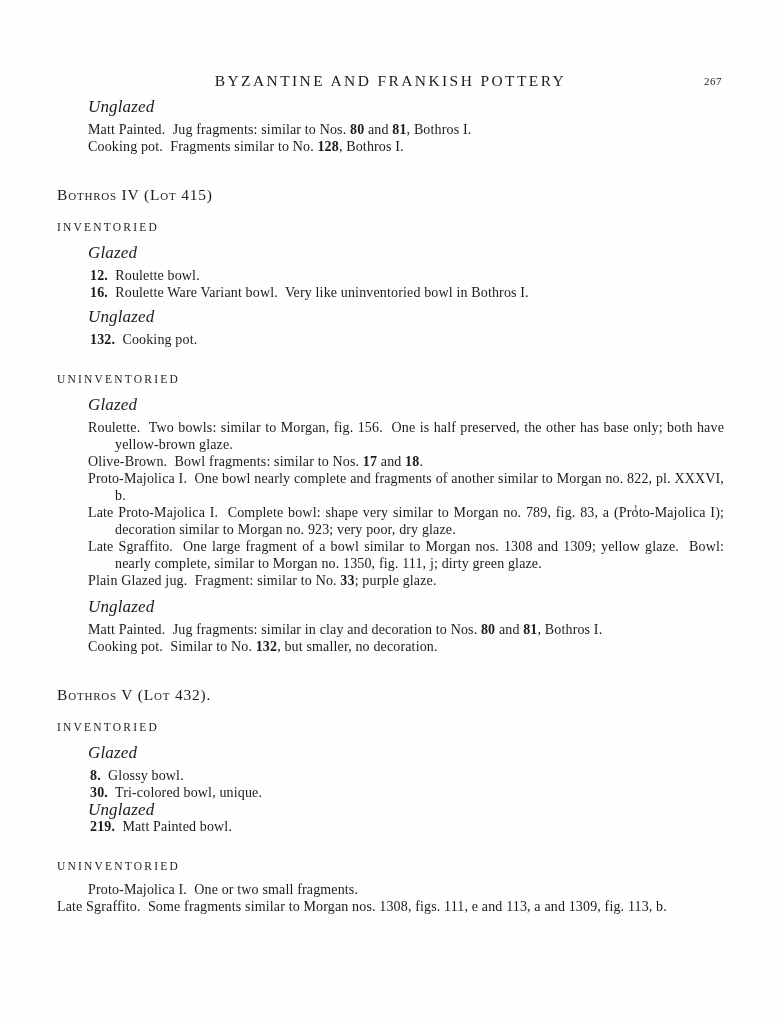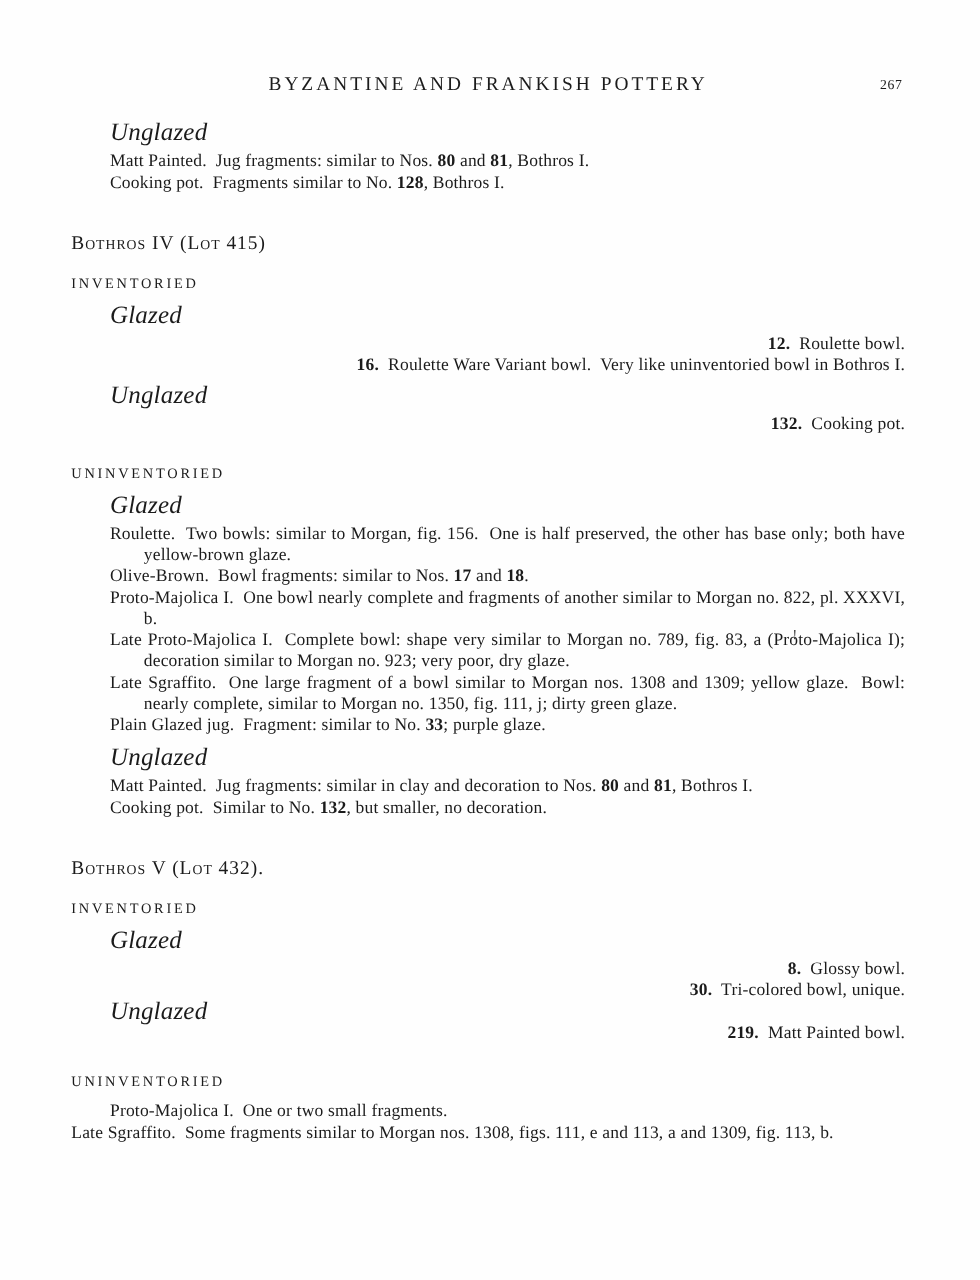--- a/index.html
+++ b/index.html
@@ -12,21 +12,21 @@
     width: 784px;
     height: 1024px;
     background: #fefefe;
     font-family: "Liberation Serif", "DejaVu Serif", serif;
     color: #1b1b1b;
     overflow: hidden;
   }
   
   .header {
     position: absolute;
-    top: 59px;
+    top: 72px;
     left: 57px;
     width: 667px;
     height: 20px;
   }
   .title {
     text-align: center;
     font-size: 15.5px;
     letter-spacing: 2.4px;
     line-height: 18px;
     white-space: nowrap;
@@ -58,29 +58,28 @@
   }
   .b-label {
     font-size: 11.5px;
     letter-spacing: 2.2px;
     line-height: 15px;
     margin: 15px 0 0 0;
   }
   .b-num + .b-label { margin-top: 24px; }
   .b-italic, .b-italic-tight {
     font-style: italic;
-    font-size: 20px;
+    font-size: 17px;
     margin: 9px 0 0 31px;
   }
   .b-italic:first-child { margin-top: 0; }
   .b-num + .b-italic { margin-top: 7px; }
   .b-italic-tight { margin-top: 0; }
   .b-num {
     margin: 0 0 0 33px;
-    text-align: right;
   }
   .b-italic + .b-num, .b-label + .b-num { margin-top: 6px; }
   .b-italic-tight + .b-num { margin-top: 0; }
   .b-entry {
     margin: 0 0 0 58px;
     text-indent: -27px;
     text-align: justify;
     font-family: Liberation Serif, serif;
   }
   .b-italic + .b-entry { margin-top: 6px; }

